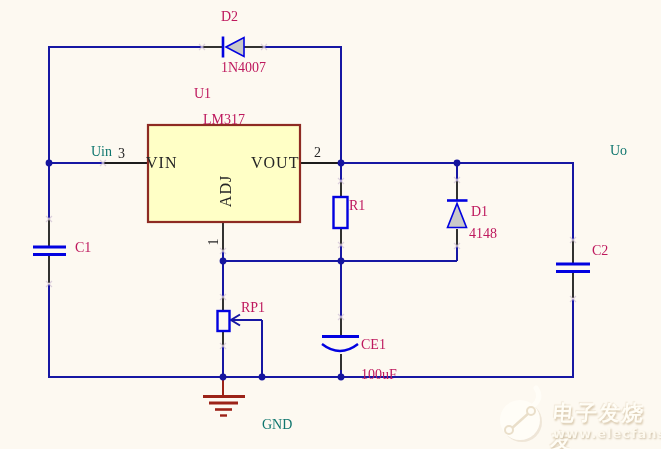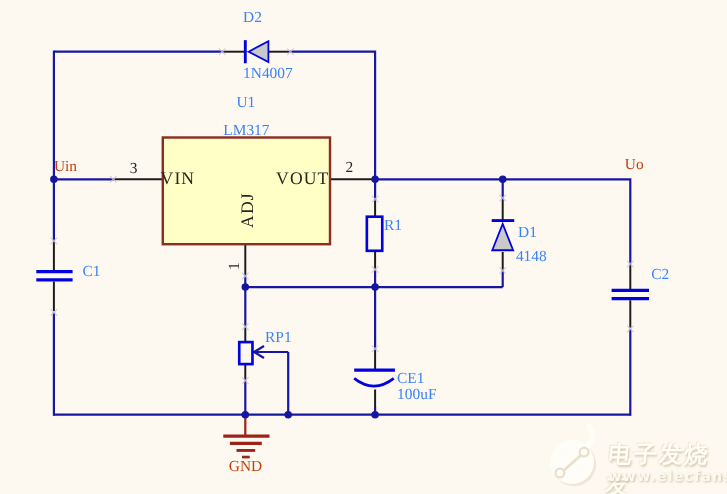--- a/index.html
+++ b/index.html
@@ -1,21 +1,21 @@
 <!DOCTYPE html>
 <html><head>
 <meta charset="utf-8">
 <style>
   html,body{margin:0;padding:0;background:#fdf9f1;}
   #stage{position:relative;width:661px;height:449px;background:#fdf9f1;overflow:hidden;
          font-family:"Liberation Serif",serif;}
   svg{position:absolute;left:0;top:0;}
-  .lbl{position:absolute;white-space:nowrap;font-size:14px;color:#3b82f6;line-height:1;}
+  .lbl{position:absolute;white-space:nowrap;font-size:14px;color:#be185d;line-height:1;}
   .blk{color:#262626;}
-  .net{color:#c2410c;}
+  .net{color:#0f766e;margin-left:42px;}
   .pinbig{font-size:16px;letter-spacing:1px;}
   .rot{transform:translate(-50%,-50%) rotate(-90deg);transform-origin:center;}
   .wm-brand{position:absolute;left:552px;top:399px;font-size:21px;font-weight:bold;
             color:#fffdf6;letter-spacing:2px;transform:skewX(-5deg);
             text-shadow:1px 2px 2px #d9c9ae, -1px -1px 1px #efe6d6;
             font-family:"DejaVu Sans",sans-serif;}
   .wm-site{position:absolute;left:553px;top:426px;font-size:13px;font-weight:bold;
            color:#fdf9ef;letter-spacing:1px;
            text-shadow:1px 1px 2px #cfc0a6;
            font-family:"DejaVu Sans",sans-serif;}
@@ -143,39 +143,39 @@
       <circle cx="520" cy="420" r="20" fill="#fffdf7"></circle>
       <path d="M533,406 Q543,398 536,388" stroke="#fffdf7" stroke-width="5" fill="none" stroke-linecap="round"></path>
       <path d="M511,429 L530,412" stroke="#eadfca" stroke-width="2.4" fill="none"></path>
       <circle cx="509" cy="430" r="4" fill="#fffdf7" stroke="#eadfca" stroke-width="2"></circle>
       <circle cx="531" cy="411" r="4" fill="#fffdf7" stroke="#eadfca" stroke-width="2"></circle>
     </g>
   </svg>
 
   <div class="lbl" style="left:221px;top:10px">D2</div>
   <div class="lbl" style="left:221px;top:61px">1N4007</div>
-  <div class="lbl" style="left:215px;top:87px">U1</div>
+  <div class="lbl" style="left:194px;top:87px">U1</div>
   <div class="lbl" style="left:203px;top:113px">LM317</div>
   <div class="lbl" style="left:349px;top:199px">R1</div>
   <div class="lbl" style="left:471px;top:205px">D1</div>
   <div class="lbl" style="left:469px;top:227px">4148</div>
   <div class="lbl" style="left:75px;top:241px">C1</div>
   <div class="lbl" style="left:592px;top:244px">C2</div>
   <div class="lbl" style="left:241px;top:301px">RP1</div>
   <div class="lbl" style="left:361px;top:338px">CE1</div>
-  <div class="lbl" style="left:361px;top:353px">100uF</div>
+  <div class="lbl" style="left:361px;top:368px">100uF</div>
 
   <div class="lbl blk pinbig" style="left:146px;top:155px">VIN</div>
   <div class="lbl blk pinbig" style="left:251px;top:155px">VOUT</div>
   <div class="lbl blk pinbig rot" style="left:226px;top:191px">ADJ</div>
 
   <div class="lbl blk" style="left:118px;top:147px">3</div>
   <div class="lbl blk" style="left:314px;top:146px">2</div>
   <div class="lbl blk rot" style="left:214px;top:242px">1</div>
 
   <div class="lbl net" style="left:49px;top:145px">Uin</div>
   <div class="lbl net" style="left:568px;top:144px">Uo</div>
-  <div class="lbl net" style="left:208px;top:418px">GND</div>
+  <div class="lbl net" style="left:220px;top:418px">GND</div>
 
   <div class="wm-brand">电子发烧友</div>
   <div class="wm-site">www.elecfans.com</div>
 
 </div>
 
 </body></html>

